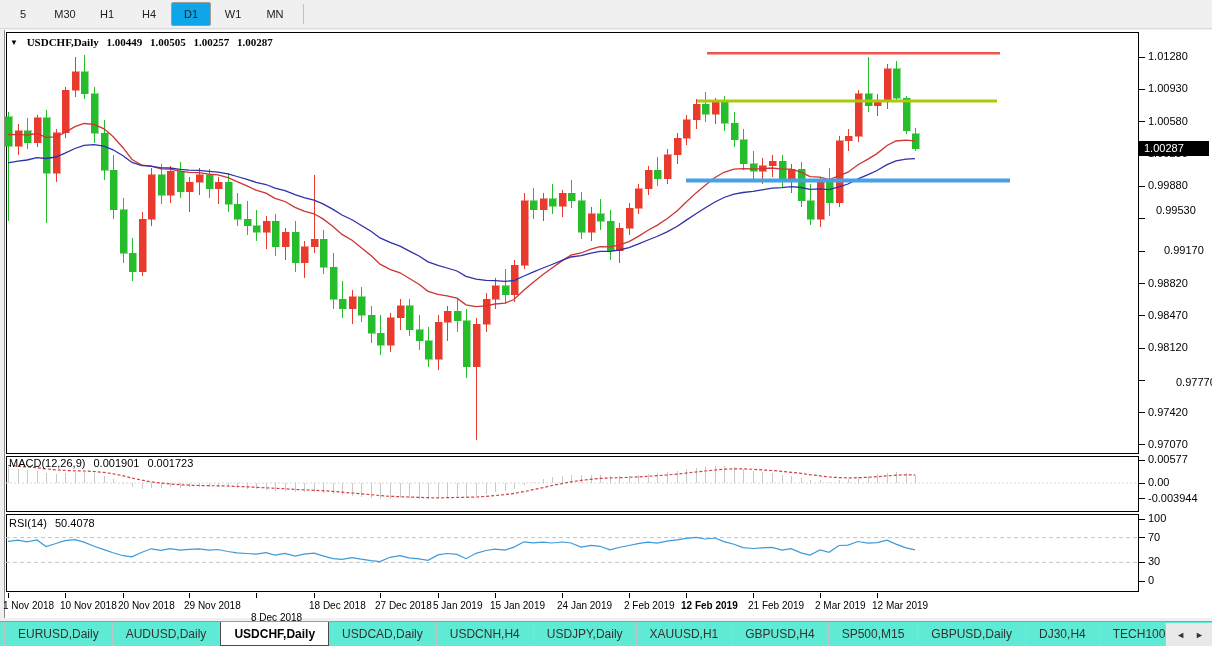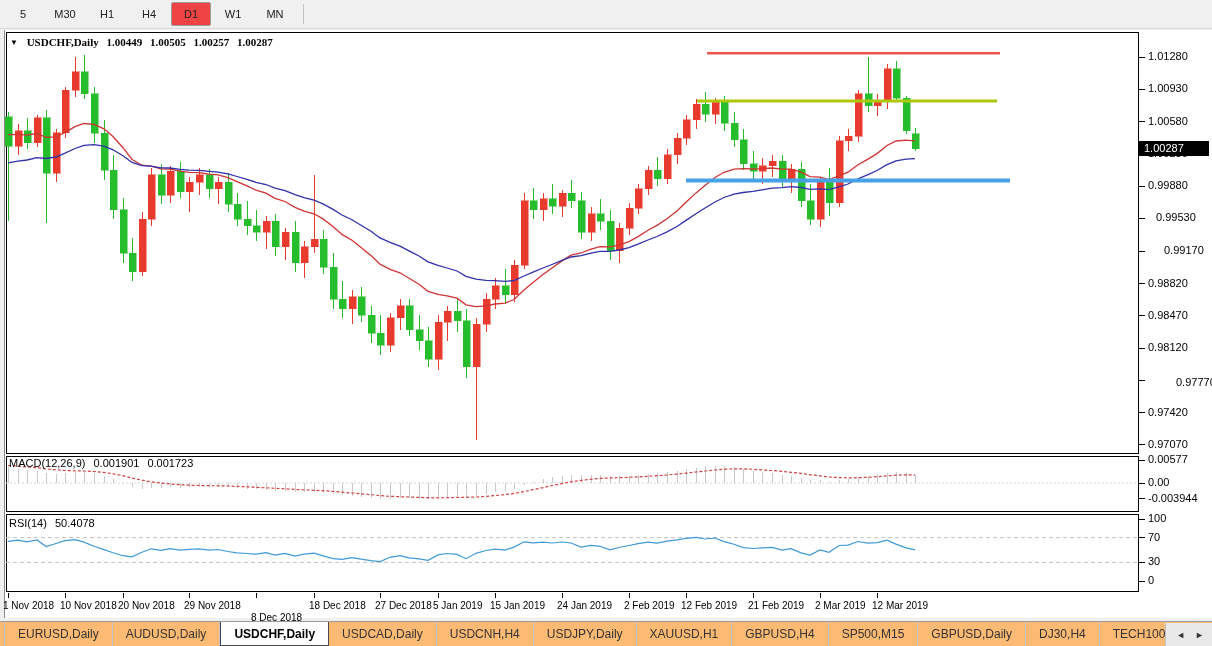--- a/index.html
+++ b/index.html
@@ -3,35 +3,35 @@
 <meta charset="utf-8">
 <style>
   html,body{margin:0;padding:0;background:#f0f0f0;}
   #app{position:relative;width:1212px;height:646px;background:#f0f0f0;
        font-family:"Liberation Sans",sans-serif;overflow:hidden;}
   
   .toolbar{position:absolute;left:0;top:0;width:1212px;height:29px;background:#f0f0f0;
            border-bottom:1px solid #dadada;display:flex;align-items:center;padding-left:2px;box-sizing:border-box;}
   .tf-btn{height:22px;min-width:26px;padding:0 6px;margin:0 1px;display:flex;align-items:center;
           justify-content:center;font-size:11px;color:#222;border:1px solid transparent;border-radius:2px;cursor:default;}
-  .tf-btn.active{background:#ef4444;border-color:#9d9d9d;}
+  .tf-btn.active{background:#0ea5e9;border-color:#9d9d9d;}
   .tb-sep{width:1px;height:20px;background:#c2c2c2;margin:0 7px;}
   
   .white-bg{position:absolute;left:5px;top:30px;width:1207px;height:588px;background:#ffffff;}
   #chart-svg{position:absolute;left:0;top:0;}
   .overlay-label{position:absolute;font-size:11px;color:#000;white-space:nowrap;z-index:5;}
   .overlay-label .v{margin-left:5px;}
   .title-row{font-weight:700;}
   .tri{font-size:8px;margin-right:6px;vertical-align:1px;}
   .axis-label{position:absolute;left:1148px;font-size:11px;color:#000;white-space:nowrap;z-index:4;}
   .date-label{position:absolute;font-size:10px;color:#000;white-space:nowrap;z-index:4;}
   .price-tag{position:absolute;left:1139px;width:70px;height:15px;background:#000;color:#fff;
              font-size:11px;line-height:15px;padding-left:5px;box-sizing:border-box;z-index:6;}
   
-  .tabbar{position:absolute;left:0;top:621px;width:1212px;height:25px;background:#fdba74;
+  .tabbar{position:absolute;left:0;top:621px;width:1212px;height:25px;background:#5eead4;
           border-top:1px solid #9a9a9a;display:flex;align-items:stretch;overflow:hidden;box-sizing:border-box;}
   .tab{display:flex;align-items:center;padding:0 13px;font-size:12px;color:#333;
        border-right:1px solid #c3c3c3;white-space:nowrap;cursor:default;}
   .tab:first-child{border-left:1px solid #c3c3c3;margin-left:4px;}
   .tab.active{background:#fff;border:1px solid #4a4a4a;margin-top:-1px;font-weight:700;color:#000;z-index:2;}
   .tab-scroll{position:absolute;right:0;top:1px;height:23px;display:flex;align-items:center;gap:10px;
               background:#e9e9e9;padding:0 8px 0 10px;border-left:1px solid #c3c3c3;z-index:3;}
   .scroll-icon{font-size:9px;color:#333;cursor:default;}
 </style>
 </head>
@@ -415,21 +415,21 @@
     <span>RSI(14)</span>
     <span class="v">50.4078</span>
   </div>
 
   <div id="axis-labels">
       <div class="axis-label" style="top: 50px;">1.01280</div>
       <div class="axis-label" style="top: 82.256px;">1.00930</div>
       <div class="axis-label" style="top: 114.512px;">1.00580</div>
       <div class="axis-label" style="top: 146.768px;">1.00230</div>
       <div class="axis-label" style="top: 179.024px;">0.99880</div>
-      <div class="axis-label" style="top: 211px; padding-left: 8px;">0.99530</div>
+      <div class="axis-label" style="top: 204px; padding-left: 8px;">0.99530</div>
       <div class="axis-label" style="top: 244.458px; padding-left: 16px;">0.99170</div>
       <div class="axis-label" style="top: 276.714px;">0.98820</div>
       <div class="axis-label" style="top: 308.97px;">0.98470</div>
       <div class="axis-label" style="top: 341.226px;">0.98120</div>
       <div class="axis-label" style="top: 376px; margin-left: 28px;">0.97770</div>
       <div class="axis-label" style="top: 405.738px;">0.97420</div>
       <div class="axis-label" style="top: 437.994px;">0.97070</div>
       <div class="axis-label" style="top: 453.001px;">0.00577</div>
       <div class="axis-label" style="top: 476px;">0.00</div>
       <div class="axis-label" style="top: 491.721px;">-0.003944</div>
@@ -443,21 +443,21 @@
       <div class="date-label" style="left: 60px; top: 600px;">10 Nov 2018</div>
       <div class="date-label" style="left: 118px; top: 600px;">20 Nov 2018</div>
       <div class="date-label" style="left: 184px; top: 600px;">29 Nov 2018</div>
       <div class="date-label" style="left: 251px; top: 600px; margin-top: 12px;">8 Dec 2018</div>
       <div class="date-label" style="left: 309px; top: 600px;">18 Dec 2018</div>
       <div class="date-label" style="left: 375px; top: 600px; text-align: center;">27 Dec 2018</div>
       <div class="date-label" style="left: 433px; top: 600px;">5 Jan 2019</div>
       <div class="date-label" style="left: 490px; top: 600px;">15 Jan 2019</div>
       <div class="date-label" style="left: 557px; top: 600px;">24 Jan 2019</div>
       <div class="date-label" style="left: 624px; top: 600px;">2 Feb 2019</div>
-      <div class="date-label" style="left: 681px; top: 600px;">12 Feb 2019</div>
+      <div class="date-label" style="left: 681px; top: 600px; font-weight: bold;">12 Feb 2019</div>
       <div class="date-label" style="left: 748px; top: 600px;">21 Feb 2019</div>
       <div class="date-label" style="left: 815px; top: 600px;">2 Mar 2019</div>
       <div class="date-label" style="left: 872px; top: 600px;">12 Mar 2019</div>
     </div>
 
   <div class="price-tag" id="price-tag" style="top: 141.015px;">1.00287</div>
 
   <div class="tabbar" id="tabbar">
     <div class="tab">EURUSD,Daily</div>
       <div class="tab">AUDUSD,Daily</div>

